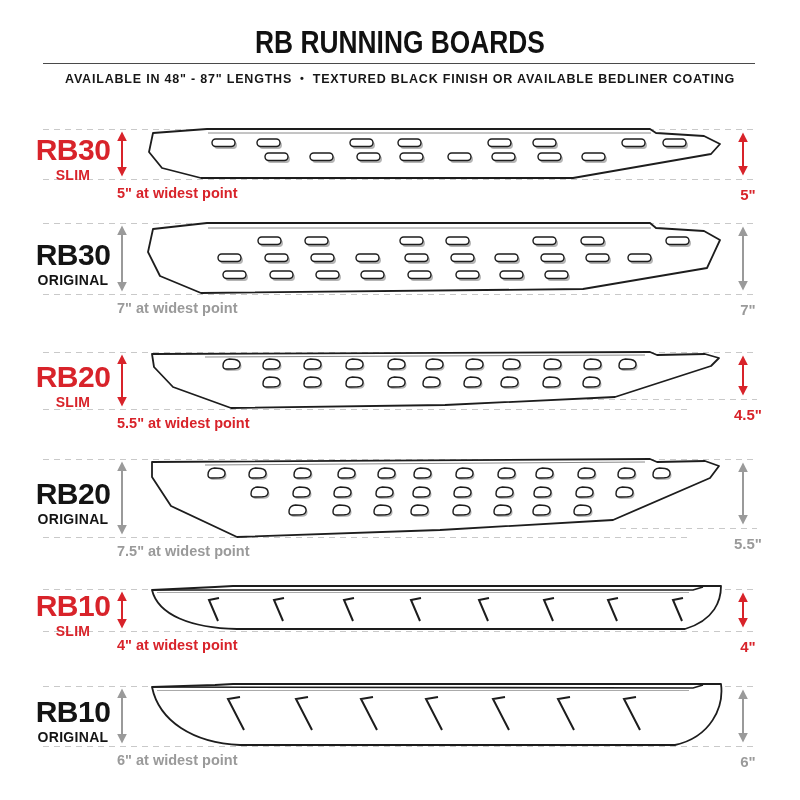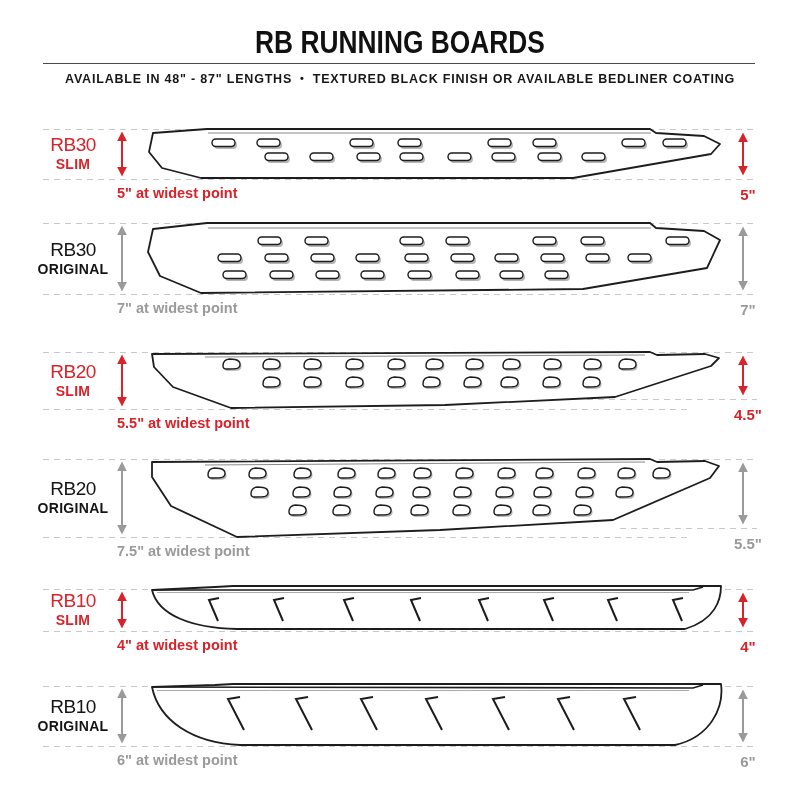--- a/index.html
+++ b/index.html
@@ -11,21 +11,21 @@
   .rule{position:absolute;top:63px;left:43px;width:712px;height:1px;background:#4a4a4a;}
   .subtitle{position:absolute;top:72px;left:0;width:800px;text-align:center;
             font-size:12.5px;font-weight:bold;letter-spacing:.8px;color:#161616;white-space:nowrap;}
   .subtitle .sep{margin:0 8px;font-size:11px;position:relative;top:-1px;}
 
   .dash{position:absolute;left:43px;width:714px;height:1px;
         background:repeating-linear-gradient(90deg,#c9c9c9 0 6px,transparent 6px 11px);}
   .dash-right{display:none;}
 
   .model-wrap{position:absolute;left:13px;width:120px;text-align:center;line-height:1;}
-  .model{font-size:19px;font-weight:normal;letter-spacing:-.5px;}
+  .model{font-size:30px;font-weight:bold;letter-spacing:-.5px;}
   .variant{font-size:14px;font-weight:bold;letter-spacing:.3px;margin-top:3px;}
 
   .arrow{position:absolute;width:16px;}
   .arrow-left{left:114px;}
   .arrow-right{left:735px;}
 
   .board{position:absolute;left:145px;}
 
   .caption{position:absolute;left:117px;font-size:14.5px;font-weight:bold;white-space:nowrap;}
   .rlabel{position:absolute;left:723px;width:50px;text-align:center;font-size:15px;font-weight:bold;}

